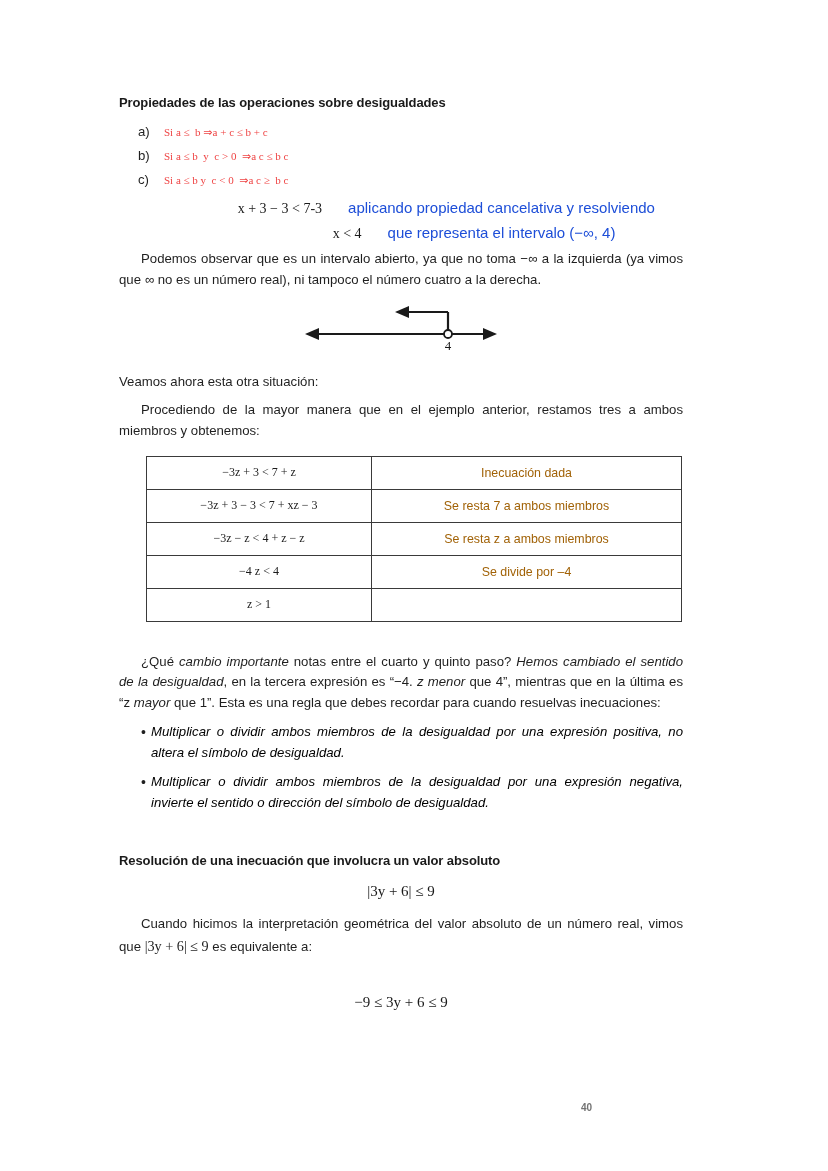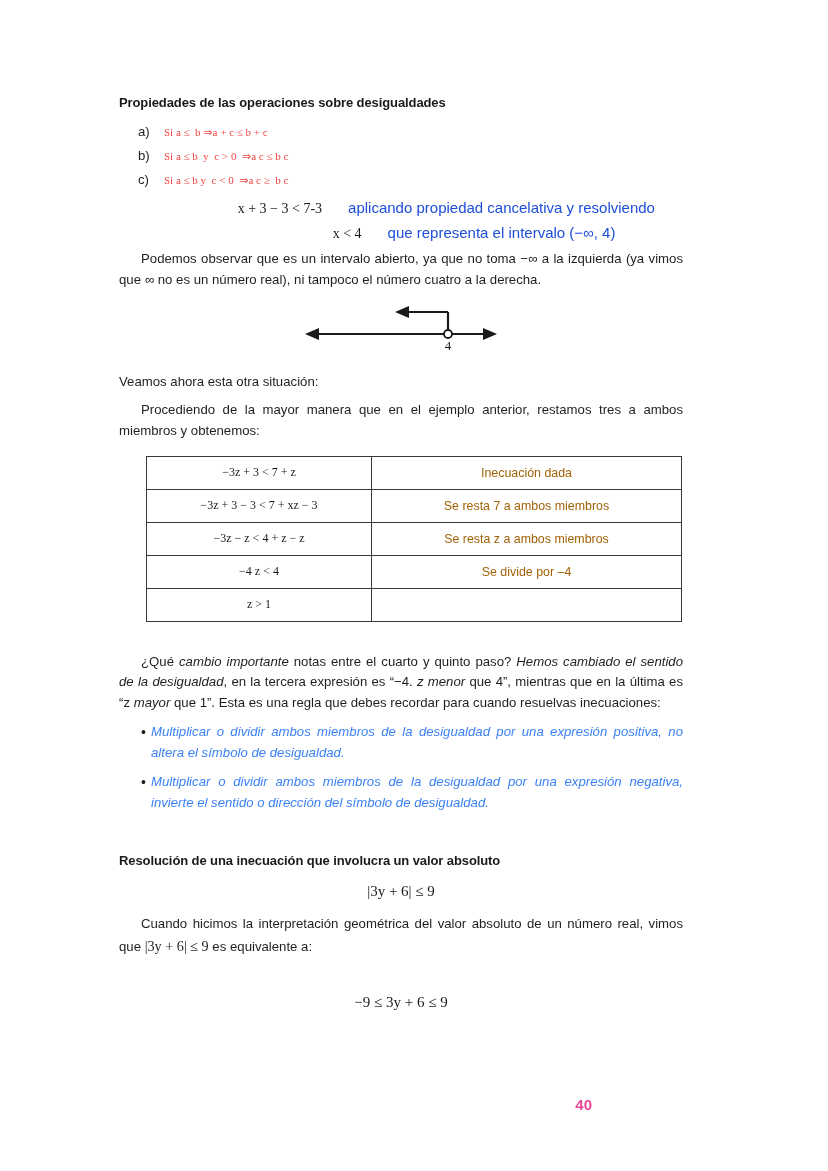--- a/index.html
+++ b/index.html
@@ -168,35 +168,35 @@
     flex: 0 0 10px;
     font-size: 14px;
     line-height: 1.5;
     color: #1f1f1f;
   }
   .bullet-text {
     font-size: 13.2px;
     font-style: italic;
     line-height: 1.56;
     text-align: justify;
-    color: #3b82f6;
+    color: #000000;
     flex: 1;
   }
 
   .gap-lg { height: 30px; }
   .gap-md { height: 16px; }
 
   
   .page-number {
     position: absolute;
     right: 112px;
     bottom: 58px;
-    font-size: 15px;
+    font-size: 10px;
     font-weight: bold;
-    color: #ec4899;
+    color: #737373;
     text-align: right;
   }
   em { font-style: italic; }
 </style>
 </head>
 <body>
 
 <div class="page">
   <div class="content">
 

